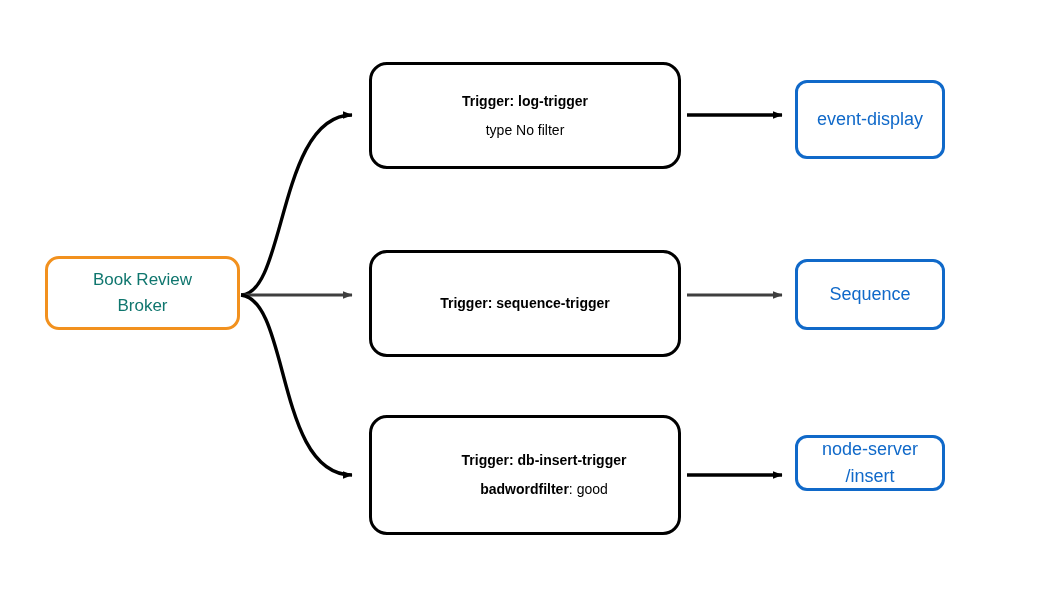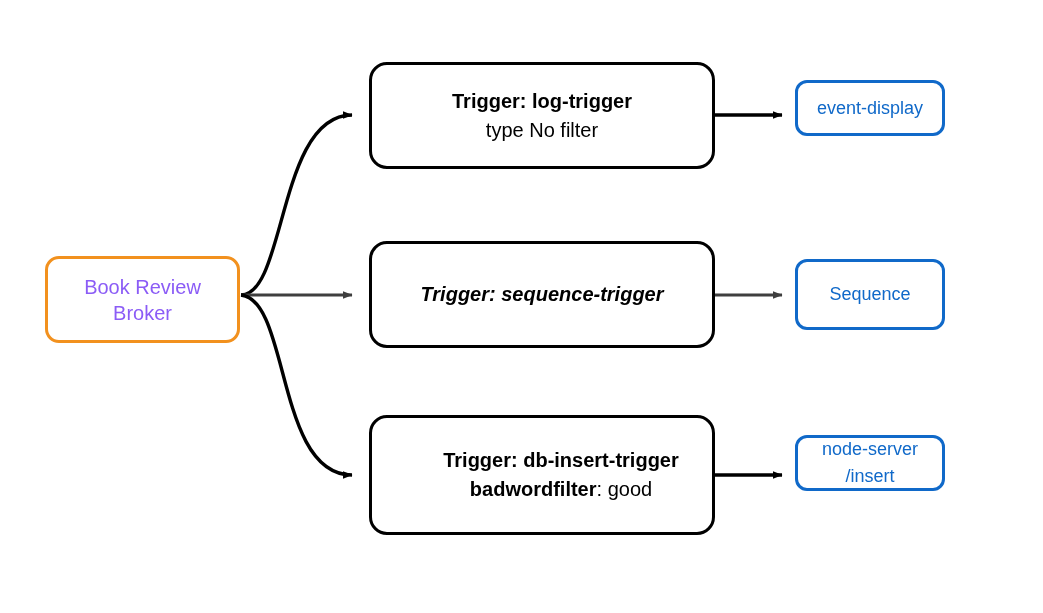--- a/index.html
+++ b/index.html
@@ -36,53 +36,53 @@
     align-items: center;
     justify-content: center;
     background: #ffffff;
     text-align: center;
   }
   
   .node-broker {
     left: 45px;
     top: 256px;
     width: 195px;
-    height: 87px;
+    height: 74px;
     border: 3px solid #F2911E;
     border-radius: 14px;
-    color: #8b5cf6;
-    font-size: 20px;
+    color: #0f766e;
+    font-size: 17px;
     line-height: 26px;
   }
   
   .node-trigger {
     left: 369px;
     border: 3.4px solid #000000;
     border-radius: 18px;
     color: #000000;
-    font-size: 20px;
+    font-size: 14px;
     line-height: 29px;
-    width: 346px;
+    width: 312px;
   }
   .node-trigger.r1 { top: 62px;  height: 107px; }
-  .node-trigger.r2 { top: 241px; height: 107px; font-style: italic; }
+  .node-trigger.r2 { top: 250px; height: 107px; }
   .node-trigger.r3 { top: 415px; height: 120px; padding-left: 38px; }
   .node-trigger .line { white-space: nowrap; }
   .node-trigger .b { font-weight: bold; }
   
   .node-target {
     left: 795px;
     width: 150px;
     border: 3px solid #1069C9;
     border-radius: 12px;
     color: #1069C9;
     font-size: 18px;
     line-height: 27px;
   }
-  .node-target.r1 { top: 80px;  height: 56px; }
+  .node-target.r1 { top: 80px;  height: 79px; }
   .node-target.r2 { top: 259px; height: 71px; }
   .node-target.r3 { top: 435px; height: 56px; }
   .node-target .line { white-space: nowrap; }
 </style>
 </head>
 <body>
 
 <div id="diagram-canvas">
 
   <svg id="edge-layer" viewBox="0 0 1043 613" width="1043" height="613">

